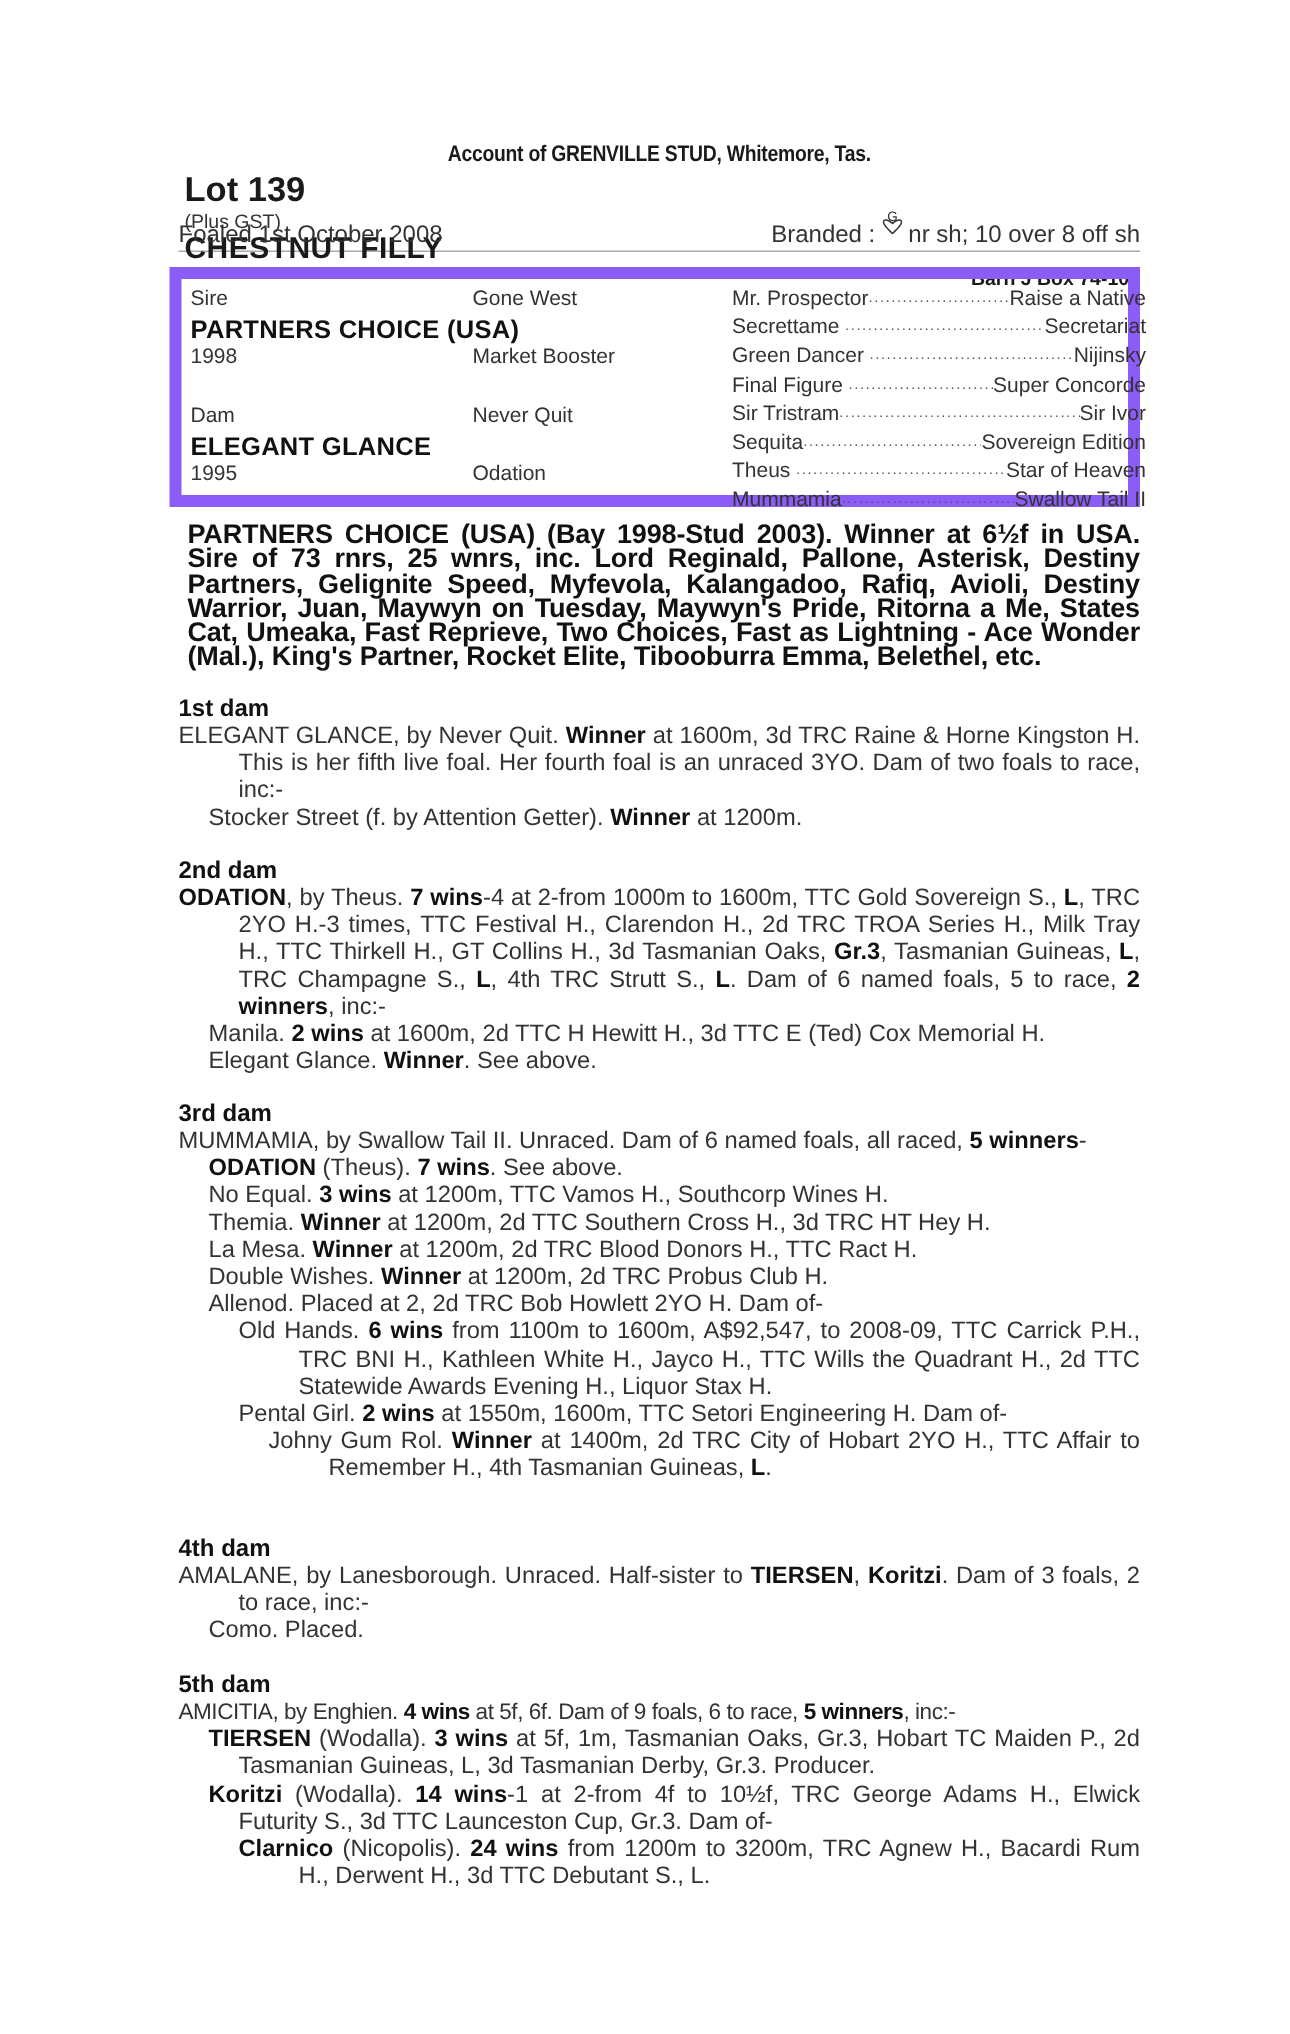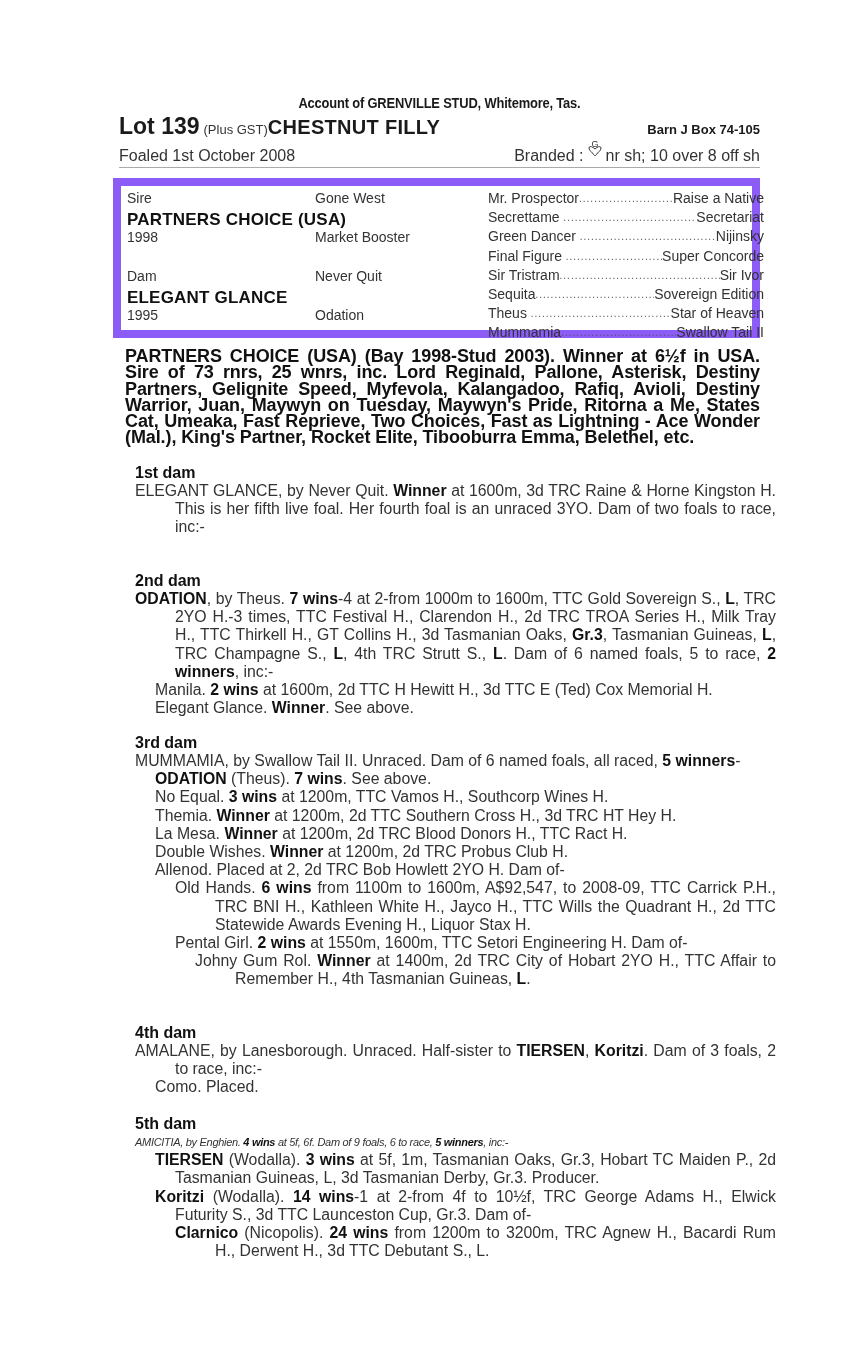--- a/index.html
+++ b/index.html
@@ -2,41 +2,41 @@
 <html><head>
 <meta charset="utf-8">
 <style>
   html, body { margin: 0; padding: 0; background: #ffffff; }
   body { width: 860px; height: 1356px; position: relative; overflow: hidden;
          font-family: "Liberation Sans", sans-serif; color: #1a1a1a; }
   .page { position: absolute; left: 119px; top: 94px; width: 641px; }
   .account { text-align: center; font-weight: bold; font-size: 15px; letter-spacing: -0.2px;
              font-family: "Liberation Sans", sans-serif; transform: scaleX(0.86); transform-origin: center;
              margin-bottom: 2px; white-space: nowrap; }
-  .lotline { display: flex; align-items: baseline; white-space: nowrap; height: 28px; }
+  .lotline { display: flex; align-items: baseline; white-space: nowrap; height: 28px; flex-direction: column; }
   .lot { font-weight: 900; font-size: 23px; }
   .gst { font-size: 13px; color: #333; margin-left: 4px; }
   .sex { font-weight: 900; font-size: 20px; letter-spacing: 0.3px; }
   .barn { font-weight: 900; font-size: 13px; margin-left: auto; }
   .foaled-line { display: flex; font-size: 16px; color: #333; height: 24px; align-items: baseline; white-space: nowrap; }
   .branded { margin-left: auto; display: flex; align-items: baseline; }
   .brand-icon { display: inline-block; width: 16px; height: 18px; position: relative; margin: 0 3px; top: -2px; }
   .rule { height: 1px; background: #aaa; margin: 2px 0 4px 0; }
   .pedbox { position: absolute; left: -6px; top: 84px; width: 647px; height: 160px; border: 8px solid #8b5cf6; box-sizing: border-box; }
   .ped-left { position: absolute; left: 6px; top: 4px; width: 360px; }
   .ped-row { height: 19.5px; font-size: 14px; color: #333; position: relative; white-space: nowrap; }
   .ped-row .c1 { position: absolute; left: 0; }
   .ped-row .c2 { position: absolute; left: 188px; }
   .ped-name { font-weight: 900; font-size: 17px; color: #111; letter-spacing: 0.2px; }
   .ped-right { position: absolute; left: 367px; top: 4px; width: 276px; }
   .gp-row { height: 19.2px; display: flex; font-size: 14px; color: #333; white-space: nowrap; overflow: hidden; }
   .gp-row .dots { flex: 1; overflow: hidden; white-space: nowrap; letter-spacing: 1px; font-size: 10px; padding-top: 3px; color: #555; }
   .sire-para { position: absolute; left: 6px; top: 254px; width: 635px; font-weight: 900; font-size: 18px;
                line-height: 16.3px; text-align: justify; color: #111; letter-spacing: -0.1px; }
-  .dam-section { position: absolute; left: 16px; width: 641px; }
+  .dam-section { position: absolute; left: 0; width: 641px; }
   .dam-h { font-weight: 900; font-size: 16px; color: #111; height: 18px; line-height: 18px; }
   .p { font-size: 15.8px; line-height: 18.2px; color: #333; text-align: justify; }
   .p b { color: #111; font-weight: 900; }
   .i0 { padding-left: 40px; text-indent: -40px; }
   .i1 { padding-left: 40px; text-indent: -20px; }
   .i2 { padding-left: 80px; text-indent: -40px; }
   .i3 { padding-left: 100px; text-indent: -40px; }
 </style>
 </head>
 <body>
@@ -132,20 +132,21 @@
           <span>Swallow Tail II</span>
         </div>
     </div>
   </div>
 
   <div class="sire-para">PARTNERS CHOICE (USA) (Bay 1998-Stud 2003). Winner at 6½f in USA. Sire of 73 rnrs, 25 wnrs, inc. Lord Reginald, Pallone, Asterisk, Destiny Partners, Gelignite Speed, Myfevola, Kalangadoo, Rafiq, Avioli, Destiny Warrior, Juan, Maywyn on Tuesday, Maywyn's Pride, Ritorna a Me, States Cat, Umeaka, Fast Reprieve, Two Choices, Fast as Lightning - Ace Wonder (Mal.), King's Partner, Rocket Elite, Tibooburra Emma, Belethel, etc.</div>
 
   <div class="dam-section" style="top:370px;">
     <div class="dam-h">1st dam</div>
     <div class="p i0">ELEGANT GLANCE, by Never Quit. <b>Winner</b> at 1600m, 3d TRC Raine &amp; Horne Kingston H. This is her fifth live foal. Her fourth foal is an unraced 3YO. Dam of two foals to race, inc:-</div>
+    <div class="p i1">Stocker Street (f. by Attention Getter). <b>Winner</b> at 1200m.</div>
   </div>
 
   <div class="dam-section" style="top:478px;">
     <div class="dam-h">2nd dam</div>
     <div class="p i0"><b>ODATION</b>, by Theus. <b>7 wins</b>-4 at 2-from 1000m to 1600m, TTC Gold Sovereign S., <b>L</b>, TRC 2YO H.-3 times, TTC Festival H., Clarendon H., 2d TRC TROA Series H., Milk Tray H., TTC Thirkell H., GT Collins H., 3d Tasmanian Oaks, <b>Gr.3</b>, Tasmanian Guineas, <b>L</b>, TRC Champagne S., <b>L</b>, 4th TRC Strutt S., <b>L</b>. Dam of 6 named foals, 5 to race, <b>2 winners</b>, inc:-</div>
     <div class="p i1">Manila. <b>2 wins</b> at 1600m, 2d TTC H Hewitt H., 3d TTC E (Ted) Cox Memorial H.</div>
     <div class="p i1">Elegant Glance. <b>Winner</b>. See above.</div>
   </div>
 
   <div class="dam-section" style="top:640px;">
@@ -163,18 +164,18 @@
   </div>
 
   <div class="dam-section" style="top:930px;">
     <div class="dam-h">4th dam</div>
     <div class="p i0">AMALANE, by Lanesborough. Unraced. Half-sister to <b>TIERSEN</b>, <b>Koritzi</b>. Dam of 3 foals, 2 to race, inc:-</div>
     <div class="p i1">Como. Placed.</div>
   </div>
 
   <div class="dam-section" style="top:1021px;">
     <div class="dam-h">5th dam</div>
-    <div class="p i0" style="font-size:11px; letter-spacing:-0.3px;font-style:italic;">AMICITIA, by Enghien. <b>4 wins</b> at 5f, 6f. Dam of 9 foals, 6 to race, <b>5 winners</b>, inc:-</div>
+    <div class="p i0" style="font-size:15px; letter-spacing:-0.3px;">AMICITIA, by Enghien. <b>4 wins</b> at 5f, 6f. Dam of 9 foals, 6 to race, <b>5 winners</b>, inc:-</div>
     <div class="p i1"><b>TIERSEN</b> (Wodalla). <b>3 wins</b> at 5f, 1m, Tasmanian Oaks, Gr.3, Hobart TC Maiden P., 2d Tasmanian Guineas, L, 3d Tasmanian Derby, Gr.3. Producer.</div>
     <div class="p i1"><b>Koritzi</b> (Wodalla). <b>14 wins</b>-1 at 2-from 4f to 10½f, TRC George Adams H., Elwick Futurity S., 3d TTC Launceston Cup, Gr.3. Dam of-</div>
     <div class="p i2"><b>Clarnico</b> (Nicopolis). <b>24 wins</b> from 1200m to 3200m, TRC Agnew H., Bacardi Rum H., Derwent H., 3d TTC Debutant S., L.</div>
   </div>
 </div>
 
 </body></html>

